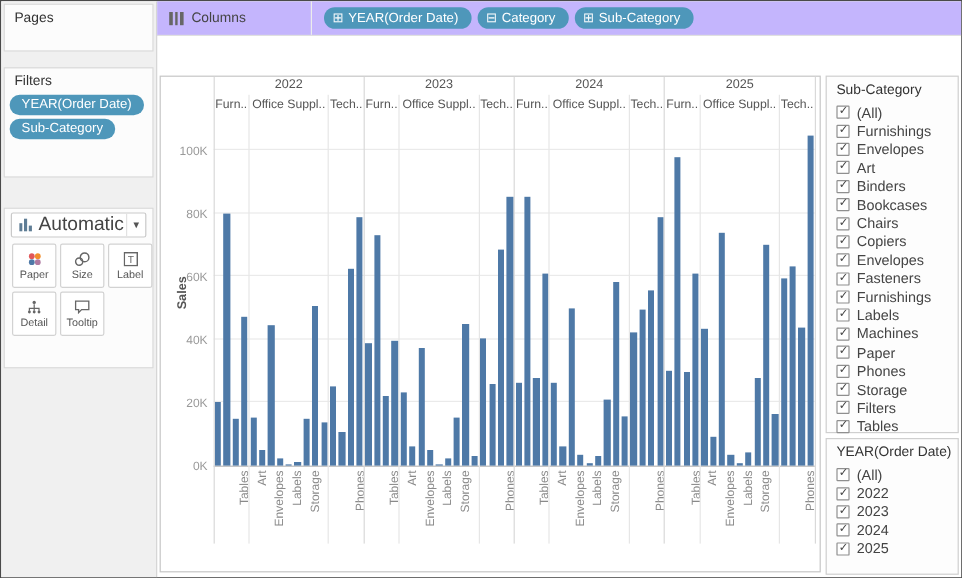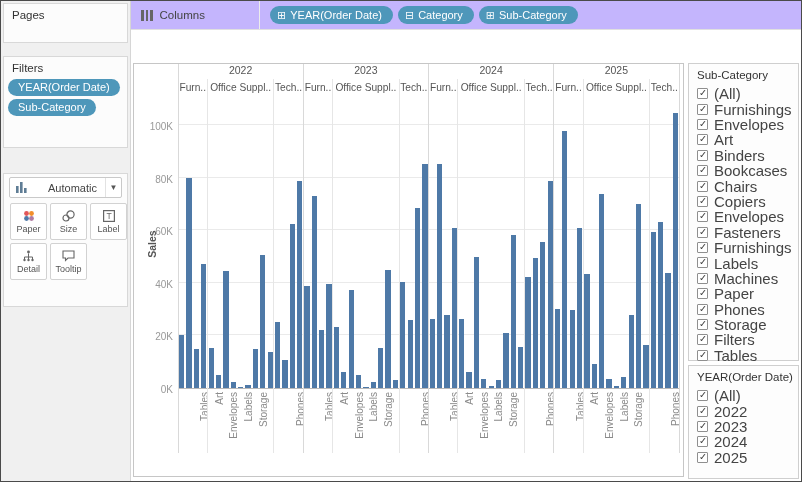--- a/index.html
+++ b/index.html
@@ -6,21 +6,21 @@
   *{box-sizing:border-box;font-family:"Liberation Sans","DejaVu Sans",sans-serif;}
   .app{position:relative;width:802px;height:482px;background:#fff;border:1px solid #4a4a4a;overflow:hidden;}
 
   
   .sidebar{position:absolute;left:0;top:0;width:130px;height:480px;background:#f0f0f0;border-right:1px solid #d6d6d6;}
   .card{position:absolute;left:2px;width:125px;background:#fcfcfc;border:1px solid #d8d8d8;}
   .card-label{font-size:11.5px;color:#333;padding:5px 0 2px 8px;}
   .pill{display:inline-block;height:17px;line-height:16px;border-radius:9px;color:#fff;font-size:11px;padding:0 10px;white-space:nowrap;}
   .filter-pill{display:block;width:fit-content;margin:3px 4px 0 4px;}
   .marks-dropdown{display:flex;align-items:center;height:21px;margin:3px 5px 5px 5px;background:#fff;border:1px solid #c9c9c9;border-radius:2px;padding:0 0 0 6px;}
-  .marks-dropdown .dd-text{font-size:11px;color:#444;margin-left:21px;flex:1;}
+  .marks-dropdown .dd-text{font-size:16px;color:#444;margin-left:5px;flex:1;}
   .dd-caret{width:16px;height:100%;display:flex;align-items:center;justify-content:center;border-left:1px solid #e2e2e2;color:#555;font-size:8px;}
   .marks-grid{display:grid;grid-template-columns:repeat(3,37px);gap:3px;margin:0 0 6px 6px;}
   .mark-btn{width:37px;height:37px;background:#fff;border:1px solid #d2d2d2;border-radius:2px;display:flex;flex-direction:column;align-items:center;justify-content:center;gap:2px;}
   .mark-btn .cap{font-size:9px;color:#555;}
 
   
   .shelves{position:absolute;left:130px;top:0;right:0;}
   .shelf-row{display:flex;align-items:center;height:29px;background:#c4b5fd;border-bottom:1px solid #e0e0e0;}
   .shelf-head{display:flex;align-items:center;width:128px;padding-left:10px;gap:7px;}
   .shelf-label{font-size:11.5px;color:#444;}
@@ -56,21 +56,21 @@
   .bar{position:absolute;bottom:0;left:15%;right:15%;background:#4e79a7;}
   .xlabels{position:relative;height:64px;}
   .xlab{position:absolute;top:3px;writing-mode:vertical-rl;transform:rotate(180deg);font-size:10px;color:#8a8a8a;white-space:nowrap;}
 
   
   .rcard{position:absolute;background:#fdfdfd;border:1px solid #cfcfcf;padding:5px 4px 2px 8px;}
   .rcard-title{font-size:11.5px;color:#333;margin-bottom:5px;}
   .chk-row{display:flex;align-items:center;gap:6px;height:15.4px;}
   .chk{width:11px;height:11px;background:#fff;border:1px solid #8f8f8f;border-radius:1px;position:relative;flex:0 0 auto;}
   .chk::after{content:"\2713";position:absolute;left:1px;top:-2px;font-size:9.5px;color:#444;}
-  .chk-lab{font-size:15px;color:#444;white-space:nowrap;}
+  .chk-lab{font-size:12px;color:#444;white-space:nowrap;}
 
   svg{display:block;}
 </style>
 </head>
 <body>
 
 <div class="app">
 
   <div class="sidebar">
     <div class="card" style="top:2px;height:40px;">

